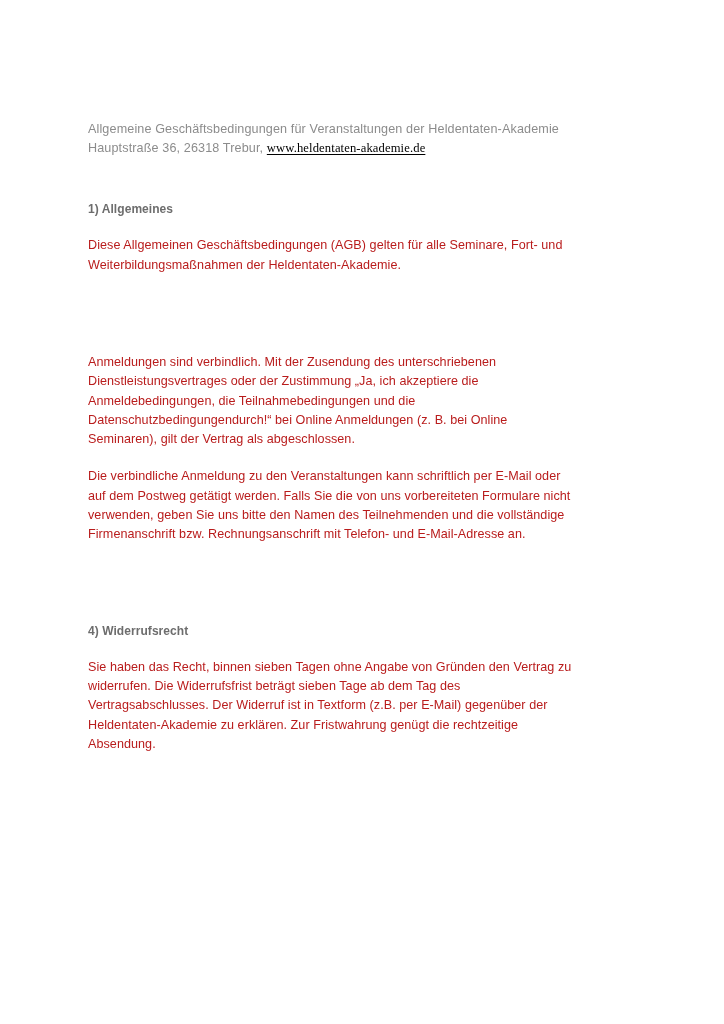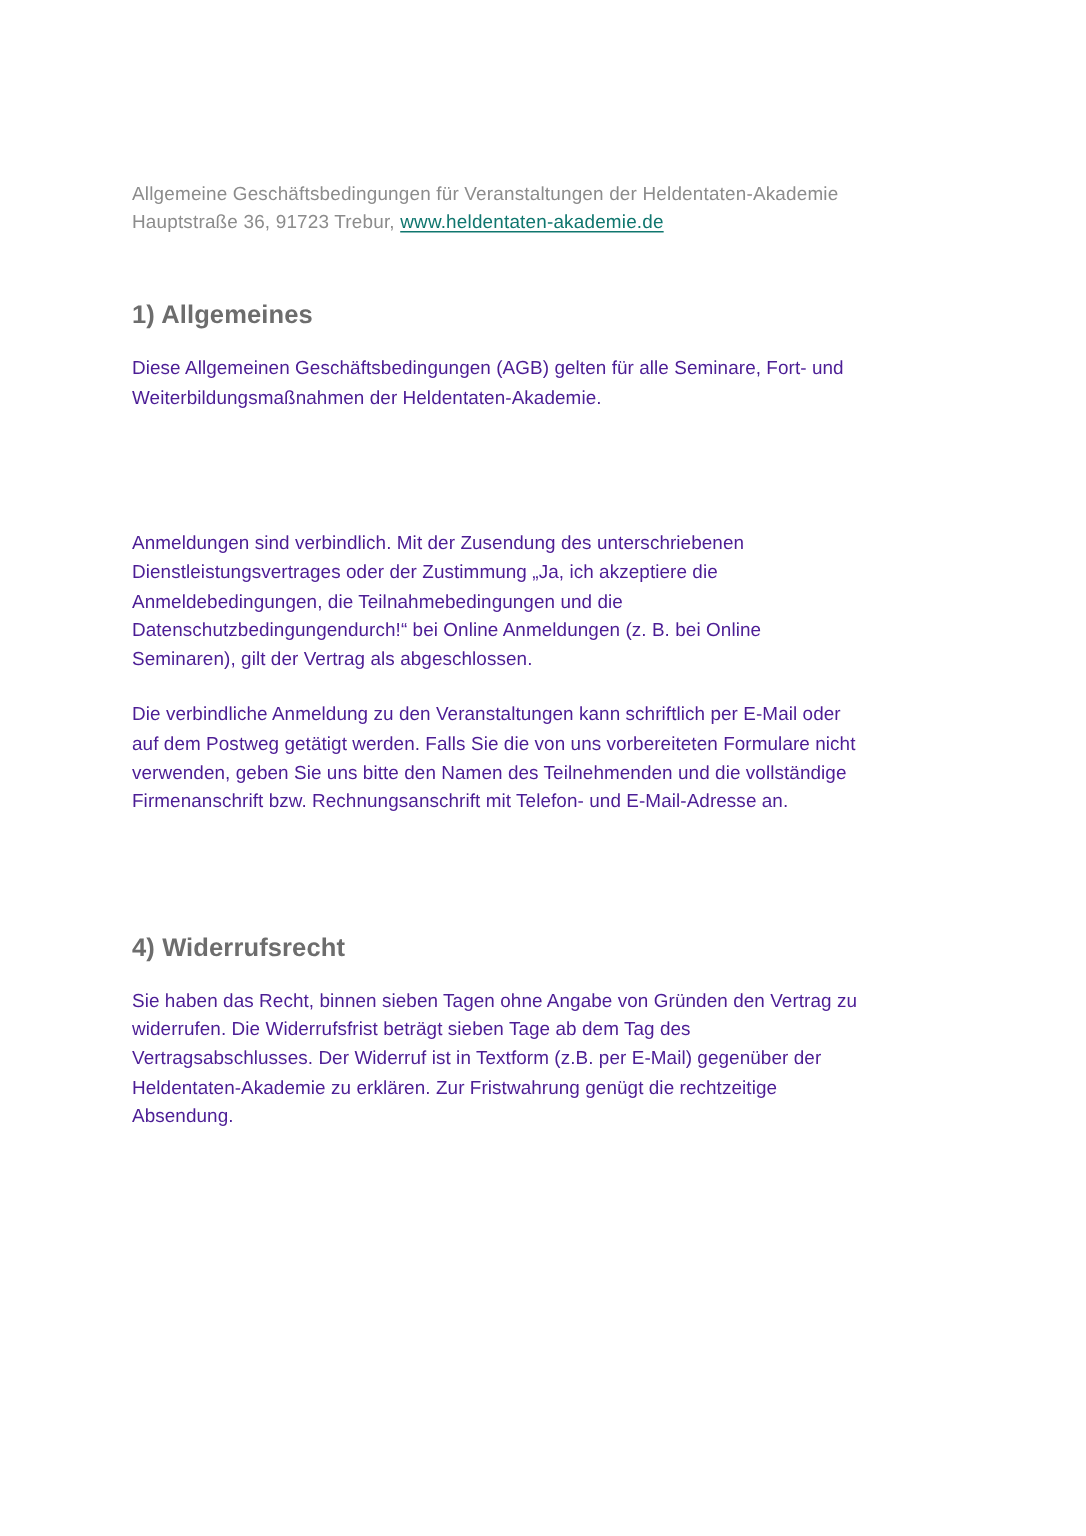--- a/index.html
+++ b/index.html
@@ -44,42 +44,43 @@
     margin: 0 0 0 0;
   }
   .addr-line {
     display: block;
     white-space: pre-wrap;
   }
   .addr-line-2 {
     white-space: normal;
   }
   .link {
-    color: #0f766e;
+    color: #000000;
     text-decoration: underline;
     text-underline-offset: 1.5px;
     cursor: pointer;
+    font-family: Liberation Serif, serif;
   }
 
   
   h2.section-heading {
-    font-size: 17px;
+    font-size: 12px;
     line-height: 17px;
     font-weight: bold;
     color: #6d6d6d;
     margin: 0;
     padding: 0;
     letter-spacing: 0.005em;
   }
 
   
   p.para {
     font-size: 12.6px;
     line-height: 19.3px;
-    color: #4c1d95;
+    color: #b91c1c;
     margin: 0;
     padding: 0;
     letter-spacing: 0.004em;
     white-space: pre-line;
   }
 
   
   .gap-head   { height: 43px; }
   .gap-h2p    { height: 18px; }
   .gap-p2p    { height: 18px; }
@@ -88,21 +89,21 @@
   .narrow { width: 470px; }
 </style>
 </head>
 <body>
 
 <div class="page">
   <div class="content">
 
     <div class="addr-block">
       <span class="addr-line">Allgemeine Geschäftsbedingungen für Veranstaltungen der Heldentaten-Akademie</span>
-      <span class="addr-line addr-line-2"><span>Hauptstraße 36, 91723 Trebur, </span><a class="link" href="#">www.heldentaten-akademie.de</a></span>
+      <span class="addr-line addr-line-2"><span>Hauptstraße 36, 26318 Trebur, </span><a class="link" href="#">www.heldentaten-akademie.de</a></span>
     </div>
 
     <div class="gap-head"></div>
 
     <h2 class="section-heading">1) Allgemeines</h2>
     <div class="gap-h2p"></div>
     <p class="para">Diese Allgemeinen Geschäftsbedingungen (AGB) gelten für alle Seminare, Fort- und
 Weiterbildungsmaßnahmen der Heldentaten-Akademie.</p>
     <div class="gap-p2p"></div>
 

